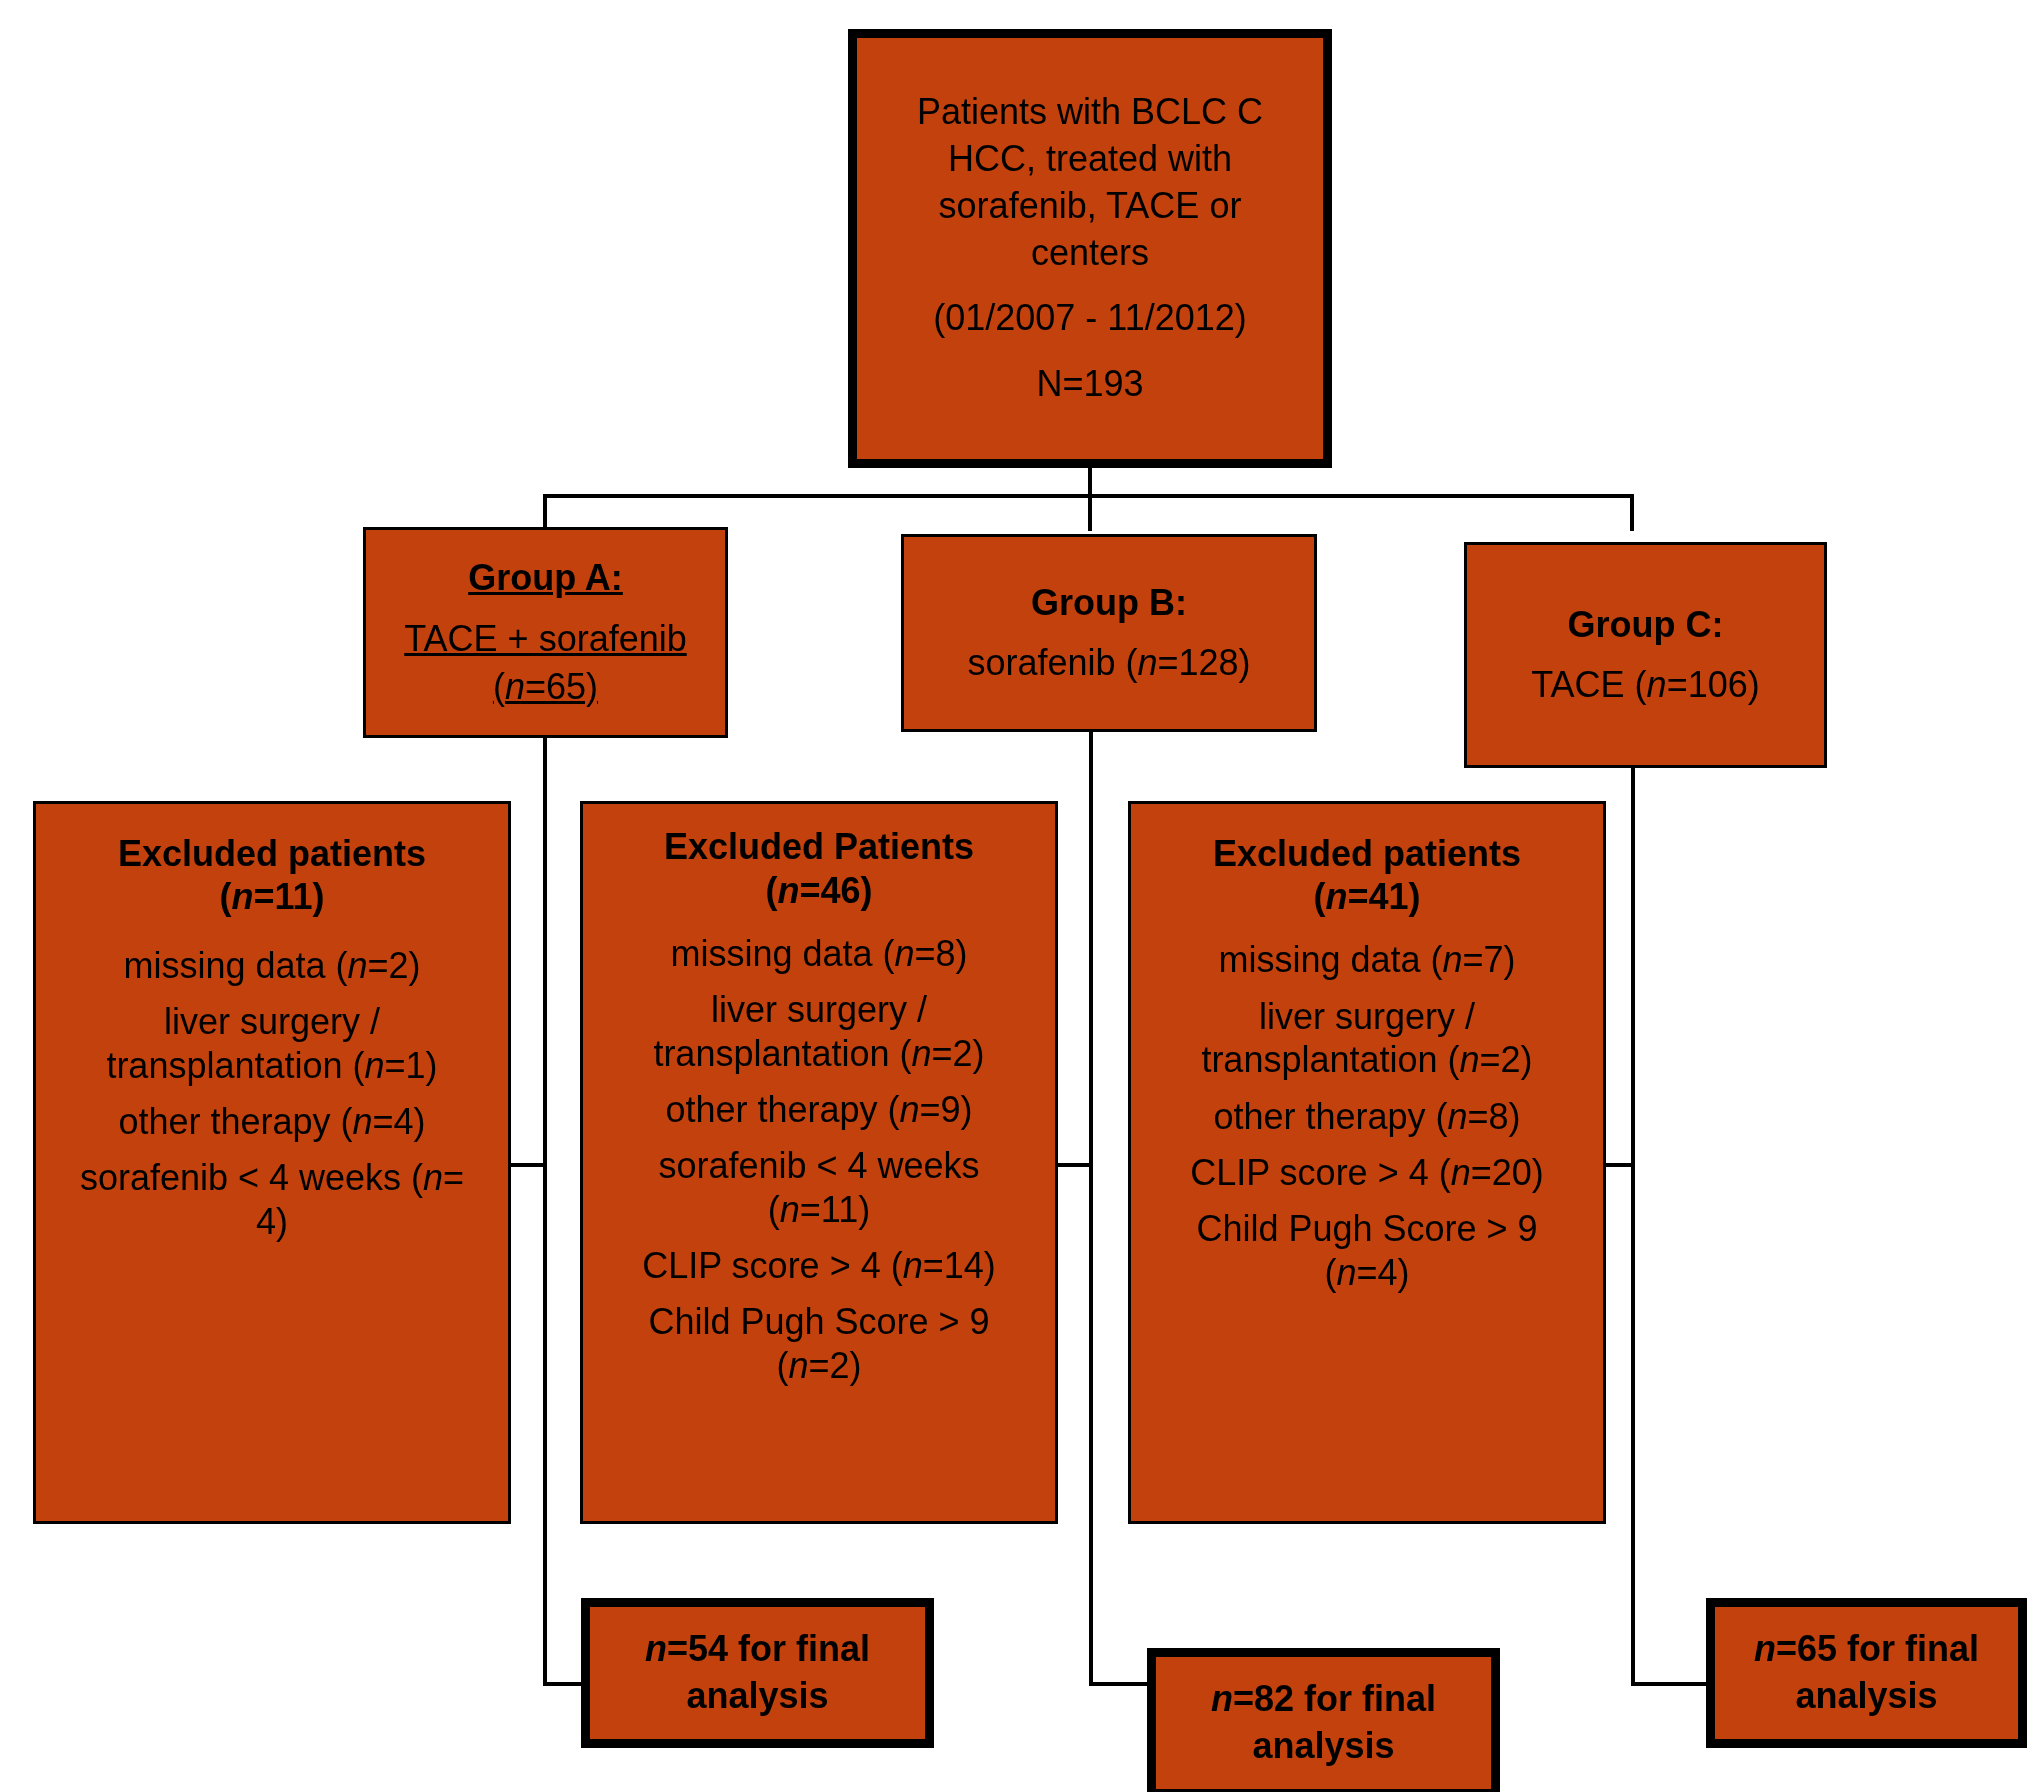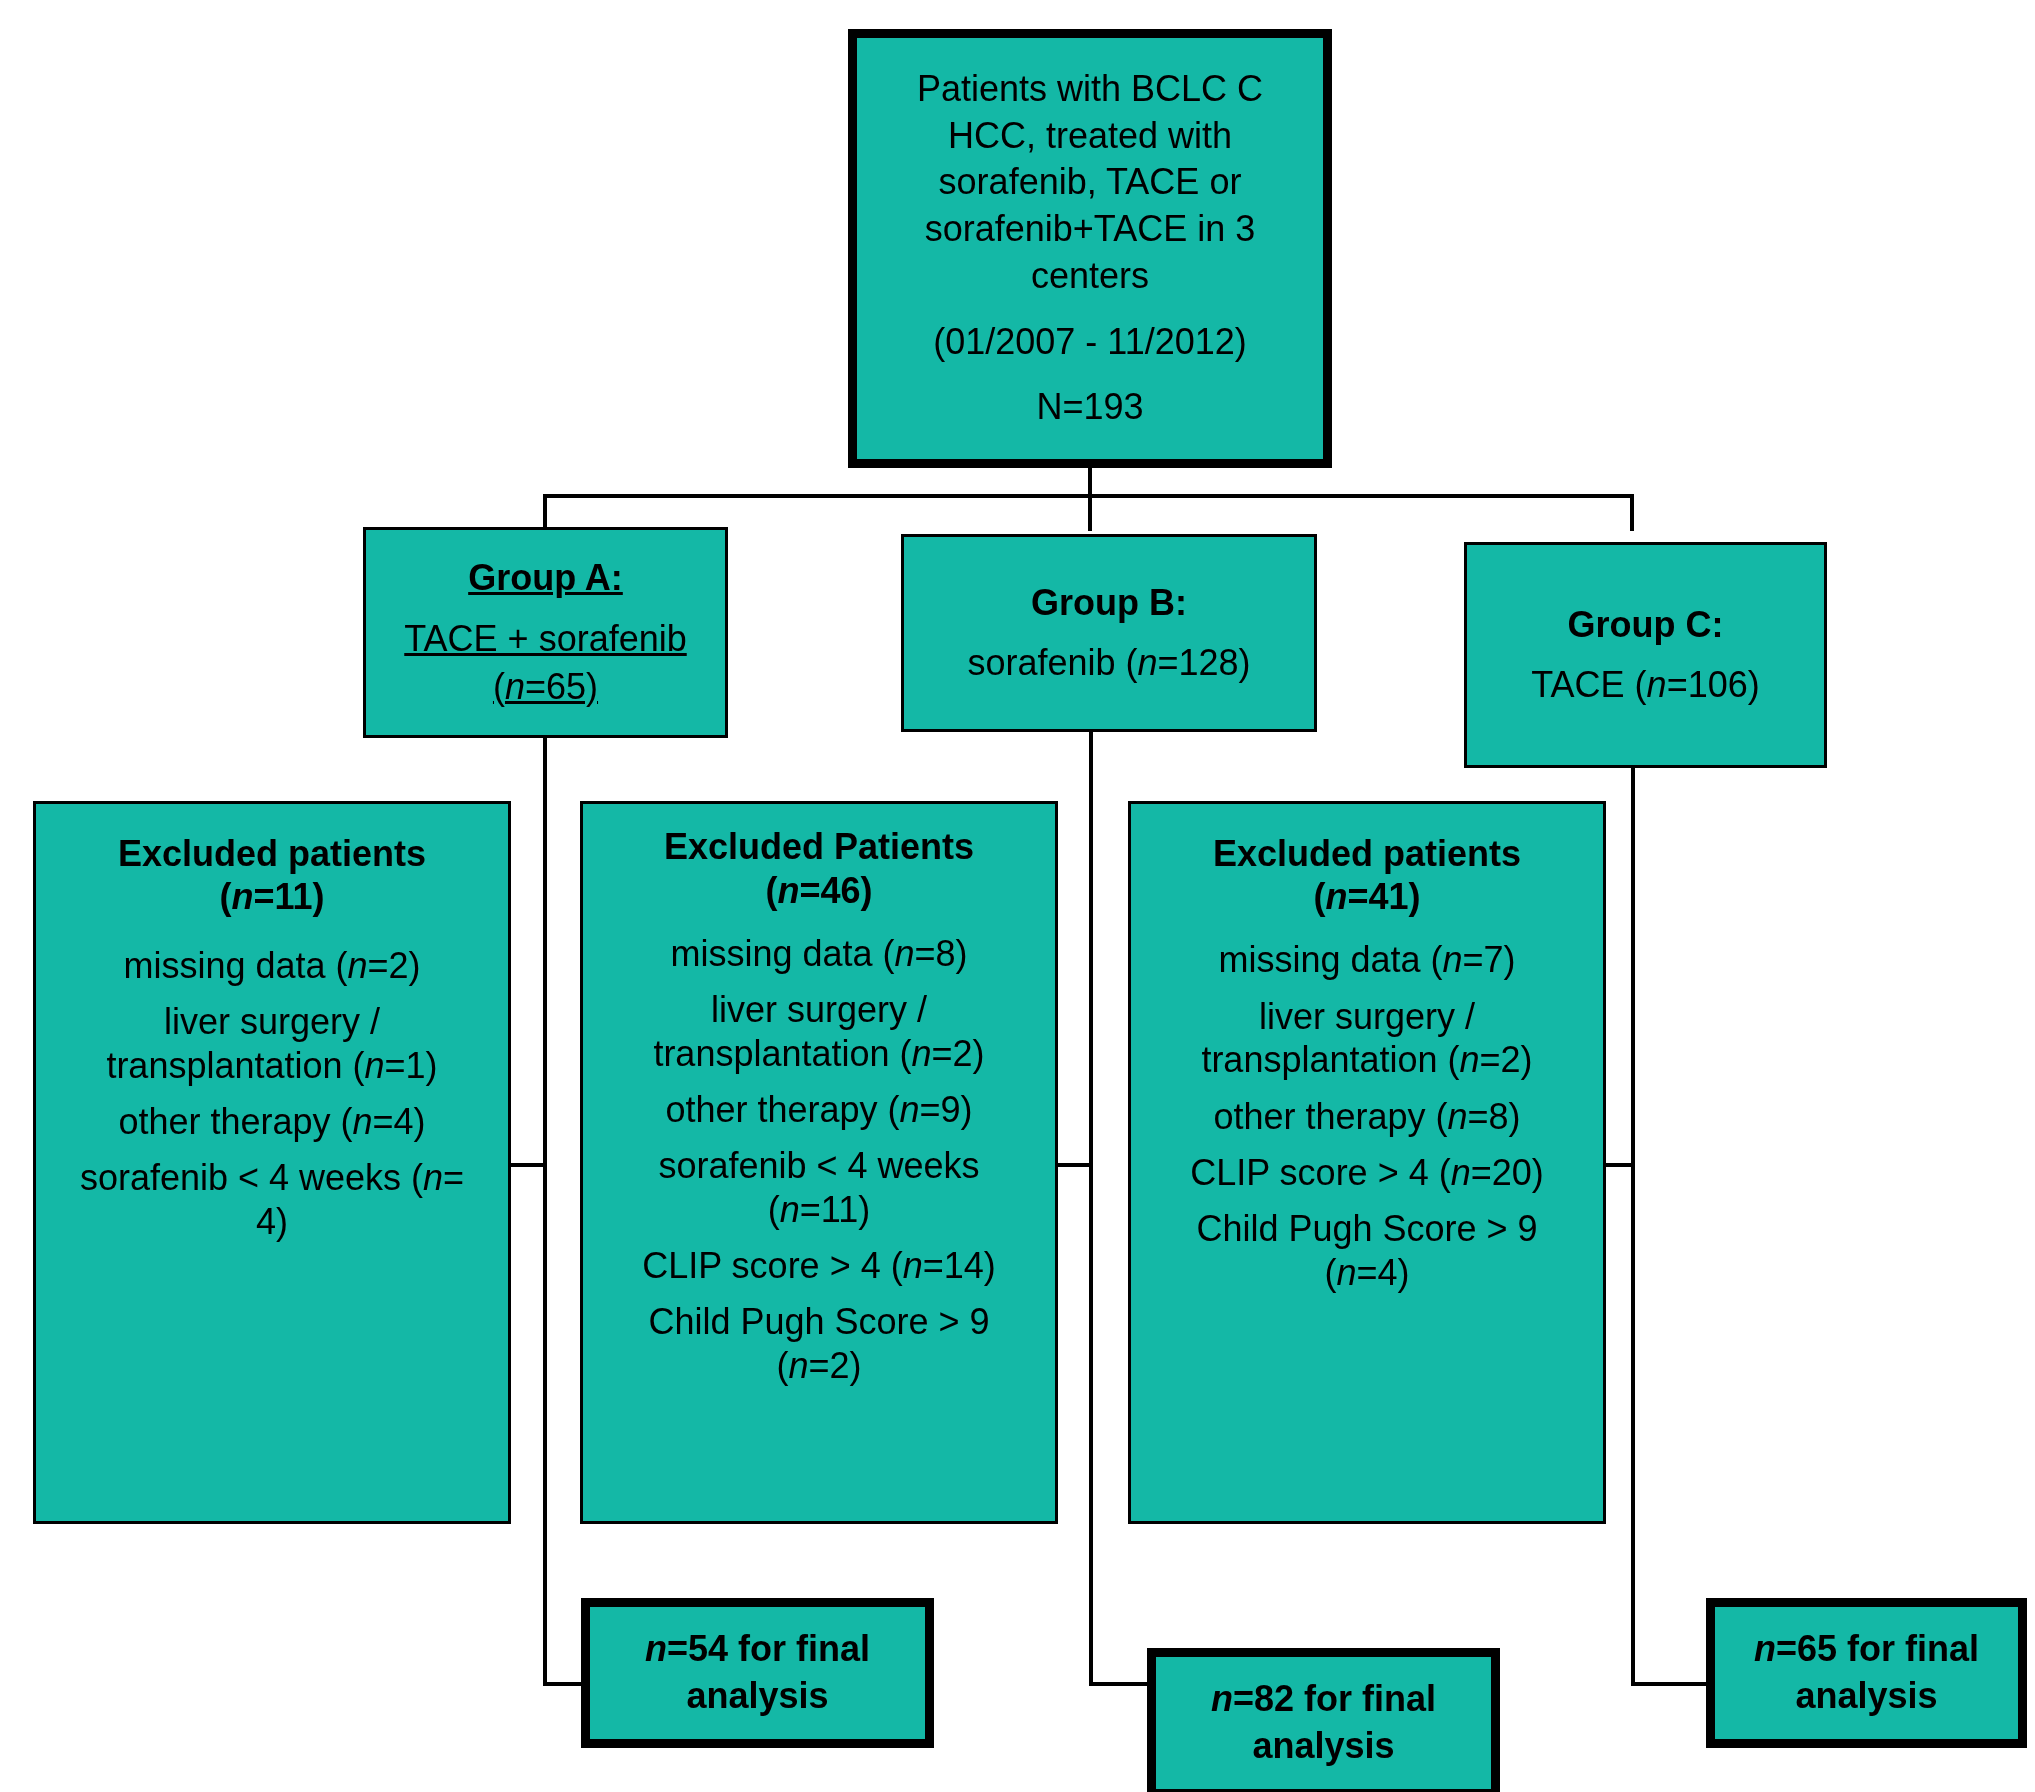--- a/index.html
+++ b/index.html
@@ -7,21 +7,21 @@
   #canvas{
     position:relative;
     width:2035px;
     height:1792px;
     background:#ffffff;
     overflow:hidden;
   }
   .box{
     position:absolute;
     box-sizing:border-box;
-    background:#14b8a6;
+    background:#c2410c;
     display:flex;
     flex-direction:column;
     align-items:center;
     justify-content:center;
     text-align:right;
     color:#000000;
     z-index:5;
   }
   .box-thick{border:9px solid #000000;}
   .box-thin{border:3.3px solid #000000;}
@@ -50,21 +50,20 @@
 </style>
 </head>
 <body>
 
 <div id="canvas">
 
   <div class="box box-thick" style="left:848px;top:29px;width:484px;height:439px;padding:4.7px 10.4px;">
     <span class="t fs-top">Patients with BCLC C</span>
     <span class="t fs-top">HCC, treated with</span>
     <span class="t fs-top">sorafenib, TACE or</span>
-    <span class="t fs-top">sorafenib+TACE in 3</span>
     <span class="t fs-top">centers</span>
     <div class="gap-md"></div>
     <span class="t fs-top">(01/2007 - 11/2012)</span>
     <div class="gap-md"></div>
     <span class="t fs-top">N=193</span>
   </div>
 
   <div class="ln ln-thin-v" style="left:1088px;top:468px;height:29px;"></div>
 
   <div class="ln ln-thin-h" style="left:543px;top:494px;width:1090px;"></div>

